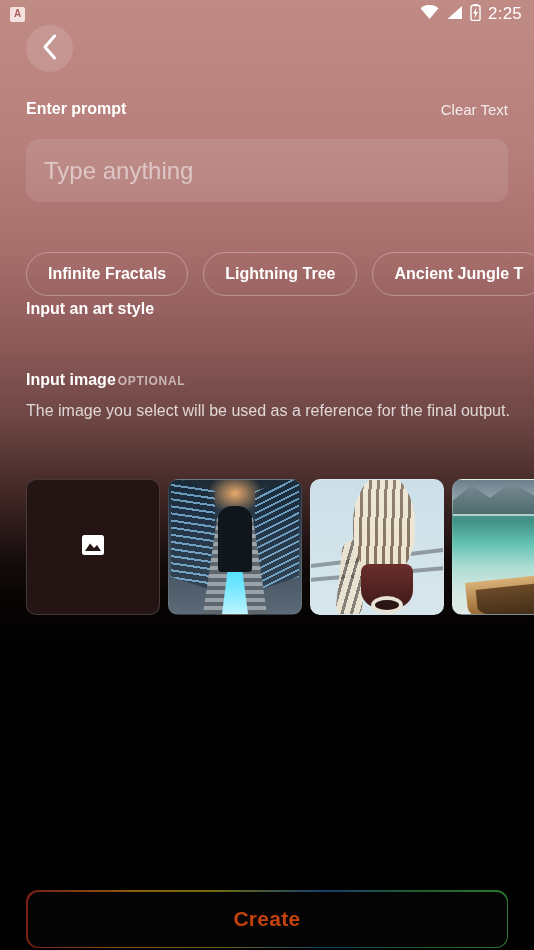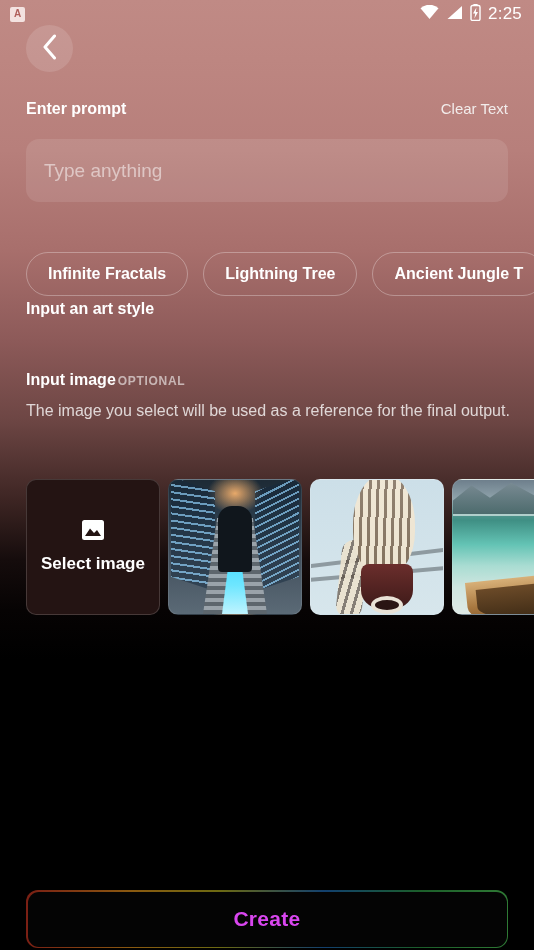--- a/index.html
+++ b/index.html
@@ -59,37 +59,37 @@
   }
   #page-title {
     width:100%; text-align:center;
     font-size:21px; font-weight:bold; color:#ffffff;
     letter-spacing:0.1px;
   }
 
   
   .section-row {
     position:absolute; left:26px; right:26px;
-    display:flex; align-items:flex-start; justify-content:space-between;
+    display:flex; align-items:flex-end; justify-content:space-between;
   }
   #prompt-row { top:100px; }
   .label-strong {
     font-size:16px; font-weight:bold; color:#ffffff;
   }
   #clear-text {
     font-size:15px; color:#f2eceb; cursor:pointer;
   }
   #prompt-input {
     position:absolute; left:26px; top:139px;
     width:482px; height:63px; border-radius:13px;
     background:rgba(255,255,255,0.10);
     display:flex; align-items:center; padding:0 18px;
   }
   #prompt-placeholder {
-    font-size:19px; color:rgba(255,255,255,0.52);
+    font-size:24px; color:rgba(255,255,255,0.52);
   }
 
   
   #chips {
     position:absolute; left:26px; top:217px;
     display:flex; gap:15px; white-space:nowrap;
   }
   .chip {
     height:44px; border-radius:22px;
     border:1px solid rgba(255,255,255,0.30);
@@ -236,21 +236,21 @@
     padding:1.5px;
     background:linear-gradient(90deg,
       #7a1f14 0%, #8a5a10 22%, #6d6a12 40%,
       #12406e 62%, #1c5f2a 82%, #2f7a35 100%);
     cursor:pointer;
   }
   #create-btn-inner {
     width:100%; height:100%; border-radius:11px;
     background:#040404;
     display:flex; align-items:center; justify-content:center;
-    font-size:21px; font-weight:bold; color:#d946ef;
+    font-size:21px; font-weight:bold; color:#c2410c;
     letter-spacing:0.3px;
   }
 </style>
 </head>
 <body>
 
 <div id="screen">
 
   <div id="statusbar">
     <div class="sb-left">
@@ -319,21 +319,20 @@
 
   <div id="thumbs">
 
     <div class="thumb" id="select-image-card">
       <span>
         <svg width="22" height="20" viewBox="0 0 22 20">
           <rect x="0" y="0" width="22" height="20" rx="2.5" fill="#ffffff"></rect>
           <path d="M3 16 L8 8.5 L12 13 L15 10 L19 16 Z" fill="#241413"></path>
         </svg>
       </span>
-      <span id="select-image-label">Select image</span>
     </div>
 
     <div class="thumb photo" id="thumb-escalator">
       <div class="rail-l"></div>
       <div class="rail-r"></div>
       <div class="steps"></div>
       <div class="neon"></div>
       <div class="figure"></div>
     </div>
 

